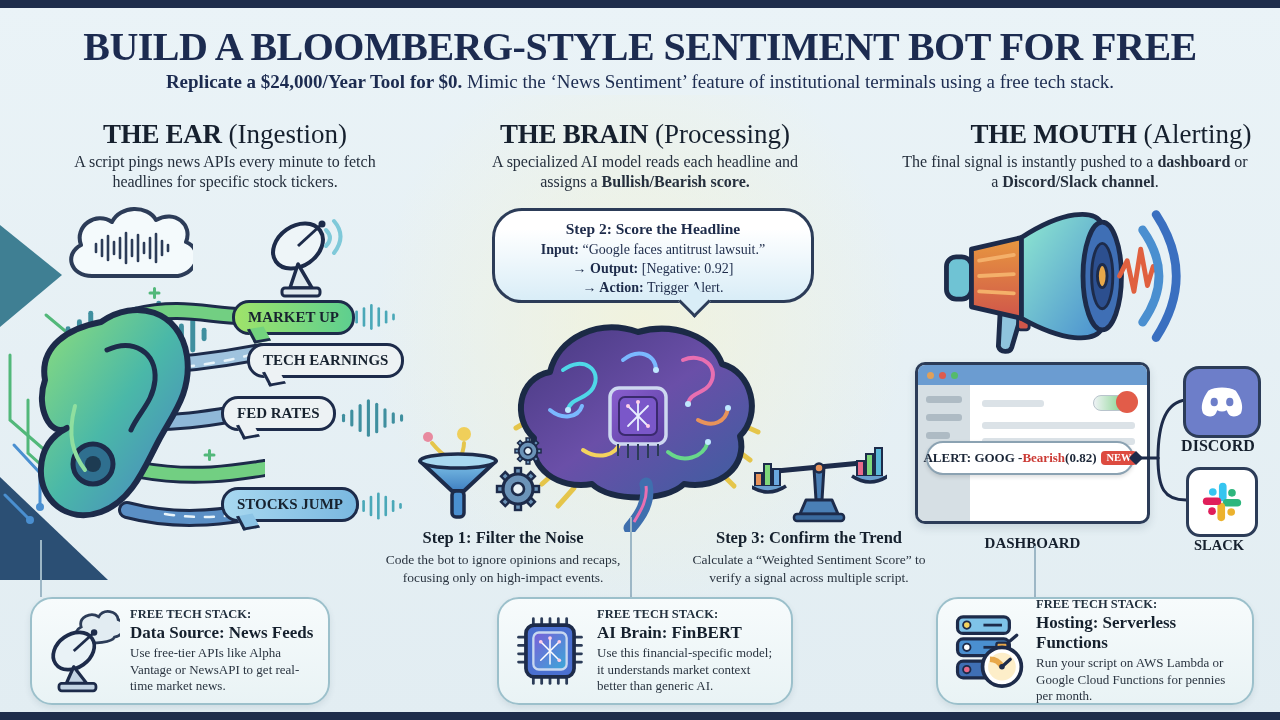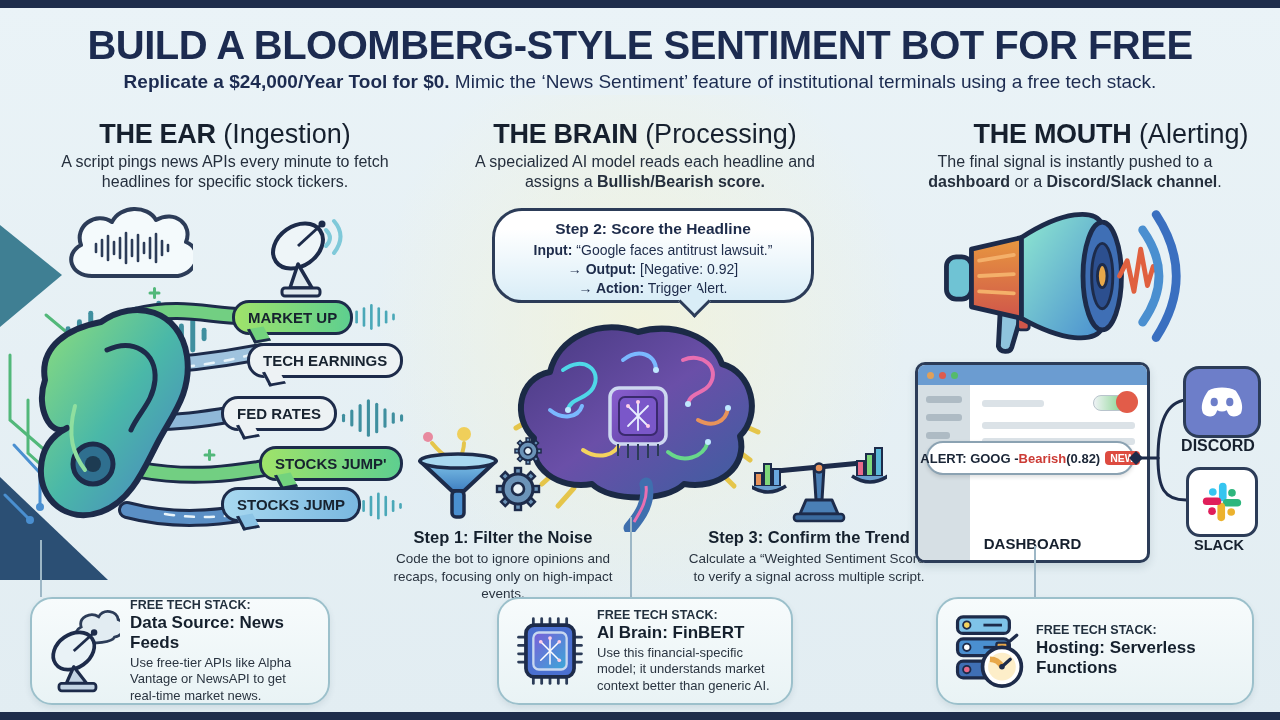--- a/index.html
+++ b/index.html
@@ -1,18 +1,18 @@
 <!DOCTYPE html>
 <html><head>
 <meta charset="utf-8">
 <style>
   html,body{margin:0;padding:0;}
   #stage{position:relative;width:1280px;height:720px;overflow:hidden;
     background:linear-gradient(180deg,#eaf3f7 0%,#e2edf2 100%);
-    font-family:Liberation Sans, sans-serif;color:#1d2b4a;}
+    font-family:Liberation Serif, serif;color:#1d2b4a;}
   .strip{position:absolute;left:0;width:1280px;height:8px;background:#1e2d4b;}
   .strip.top{top:0}.strip.bot{bottom:0}
   .center-tint{position:absolute;left:378px;top:95px;width:525px;height:515px;
     background:radial-gradient(ellipse at 50% 45%,rgba(243,243,216,.8),rgba(243,243,216,0) 72%);}
   .title{position:absolute;top:23px;left:0;width:1280px;text-align:center;
     font-size:40px;font-weight:bold;letter-spacing:-0.5px;color:#1c2b50;}
   .subtitle{position:absolute;top:71px;left:0;width:1280px;text-align:center;
     font-size:19px;color:#1c2b50;}
   .col-head{position:absolute;top:119px;text-align:center;font-size:27px;color:#16202e;white-space:nowrap;}
   .col-head b{letter-spacing:-0.3px;}
@@ -54,21 +54,21 @@
     background:#d9edf7;border-right:3.5px solid #2c3c58;border-bottom:3.5px solid #2c3c58;transform:rotate(45deg);}
   .c-title{font-size:15.5px;font-weight:bold;margin-bottom:3px;}
   .c-line{font-size:14px;line-height:1.34;}
 
   .step{position:absolute;text-align:center;}
   .s-title{font-size:16.5px;font-weight:bold;color:#15202d;}
   .s-text{font-size:13.5px;line-height:1.3;margin-top:3px;color:#2a3440;}
   #step1{left:383px;top:528px;width:240px}
   #step3{left:685px;top:528px;width:248px}
 
-  .browser{position:absolute;left:915px;top:362px;width:235px;height:201px;box-sizing:border-box;
+  .browser{position:absolute;left:915px;top:362px;width:235px;height:162px;box-sizing:border-box;
     background:#fff;border:3.5px solid #2c3c58;border-radius:10px;overflow:hidden;
     box-shadow:0 4px 8px rgba(40,70,90,.15);}
   .b-bar{height:20px;background:#6b9cd1;display:flex;align-items:center;padding-left:9px;gap:5px;}
   .b-dot{width:7px;height:7px;border-radius:50%;}
   .b-side{position:absolute;left:0;top:20px;bottom:0;width:52px;background:#d6dfe4;}
   .b-side .ph{margin:11px 8px 0;height:7px;border-radius:3px;background:#aebbc4;}
   .b-main{position:absolute;left:52px;top:20px;right:0;bottom:0;padding:10px 12px;}
   .b-first{display:flex;justify-content:space-between;align-items:center;margin-bottom:11px;}
   .b-short{width:62px;height:7px;border-radius:3px;background:#dbe2e7;}
   .b-line{height:7px;border-radius:3px;background:#dbe2e7;margin-bottom:9px;}
@@ -274,21 +274,20 @@
       <path d="M92 62 C118 50 142 64 140 92 C138 114 124 124 116 142" fill="none" stroke="#1d2b4a" stroke-width="5" stroke-linecap="round"></path>
       <circle cx="78" cy="176" r="20" fill="#2f6f8f" stroke="#1d2b4a" stroke-width="5"></circle>
       <circle cx="78" cy="176" r="8" fill="#1d3b52"></circle>
       <path d="M60 118 C52 148 58 166 70 182" fill="none" stroke="#8fdf9f" stroke-width="4" stroke-linecap="round"></path>
     </svg>
   </div>
 
   <div class="bubble green" id="bub1">MARKET UP</div>
   <div class="bubble gray" id="bub2">TECH EARNINGS</div>
   <div class="bubble gray" id="bub3">FED RATES</div>
-  <div class="bubble green" id="bub4">STOCKS JUMP'</div>
   <div class="bubble blue" id="bub5">STOCKS JUMP</div>
 
   <div class="callout">
     <div class="c-title">Step 2: Score the Headline</div>
     <div class="c-line"><b>Input:</b><span> “Google faces antitrust lawsuit.”</span></div>
     <div class="c-line"><b>→ Output:</b><span> [Negative: 0.92]</span></div>
     <div class="c-line"><b>→ Action:</b><span> Trigger Alert.</span></div>
   </div>
 
   <div class="ill" id="ill-brain">
@@ -615,17 +614,18 @@
         <circle cx="54" cy="62" r="21" fill="#ffffff" stroke="#1d2b4a" stroke-width="4"></circle>
         <circle cx="54" cy="62" r="15" fill="#fdeec9"></circle>
         <path d="M54 62 A15 15 0 0 0 41 54" fill="none" stroke="#e8a84a" stroke-width="6"></path>
         <line x1="54" y1="62" x2="63" y2="54" stroke="#1d2b4a" stroke-width="3.5" stroke-linecap="round"></line>
         <circle cx="54" cy="62" r="3" fill="#1d2b4a"></circle>
       </svg>
     </div>
     <div class="t-body">
       <div class="t-head">FREE TECH STACK:</div>
       <div class="t-title">Hosting: Serverless Functions</div>
+      <div class="t-text">Run your script on AWS Lambda or Google Cloud Functions for pennies per month.</div>
     </div>
   </div>
 
   <div class="strip bot"></div>
 </div>
 
 </body></html>

